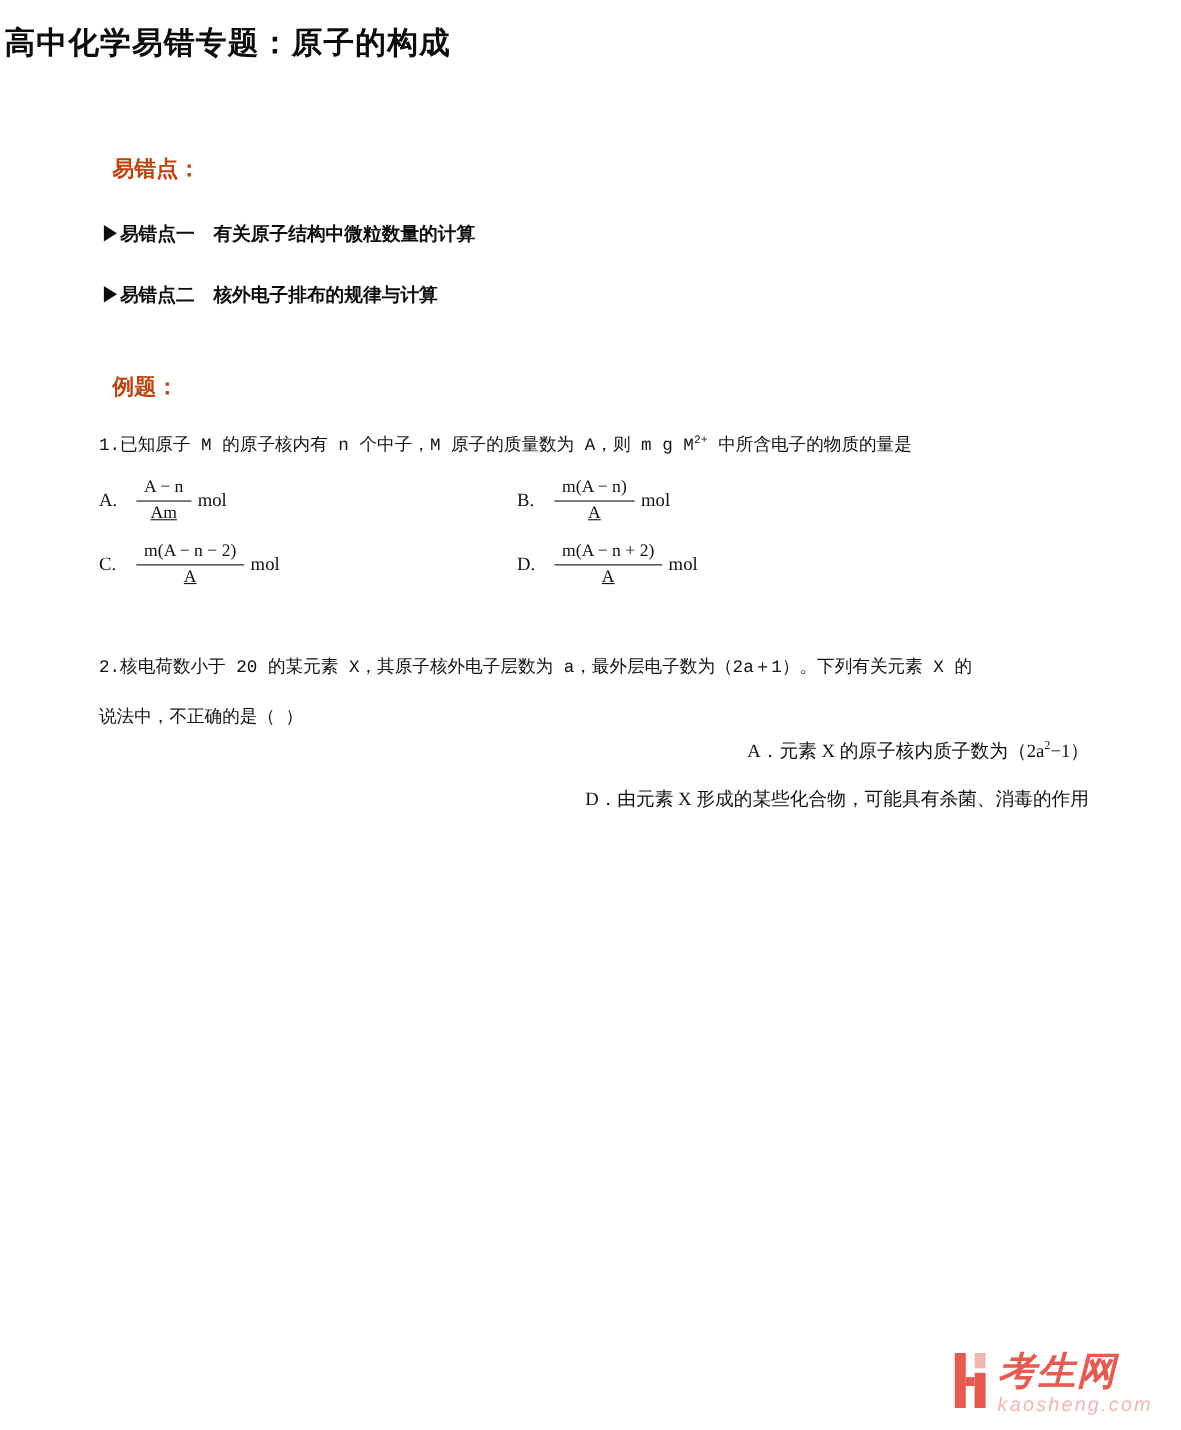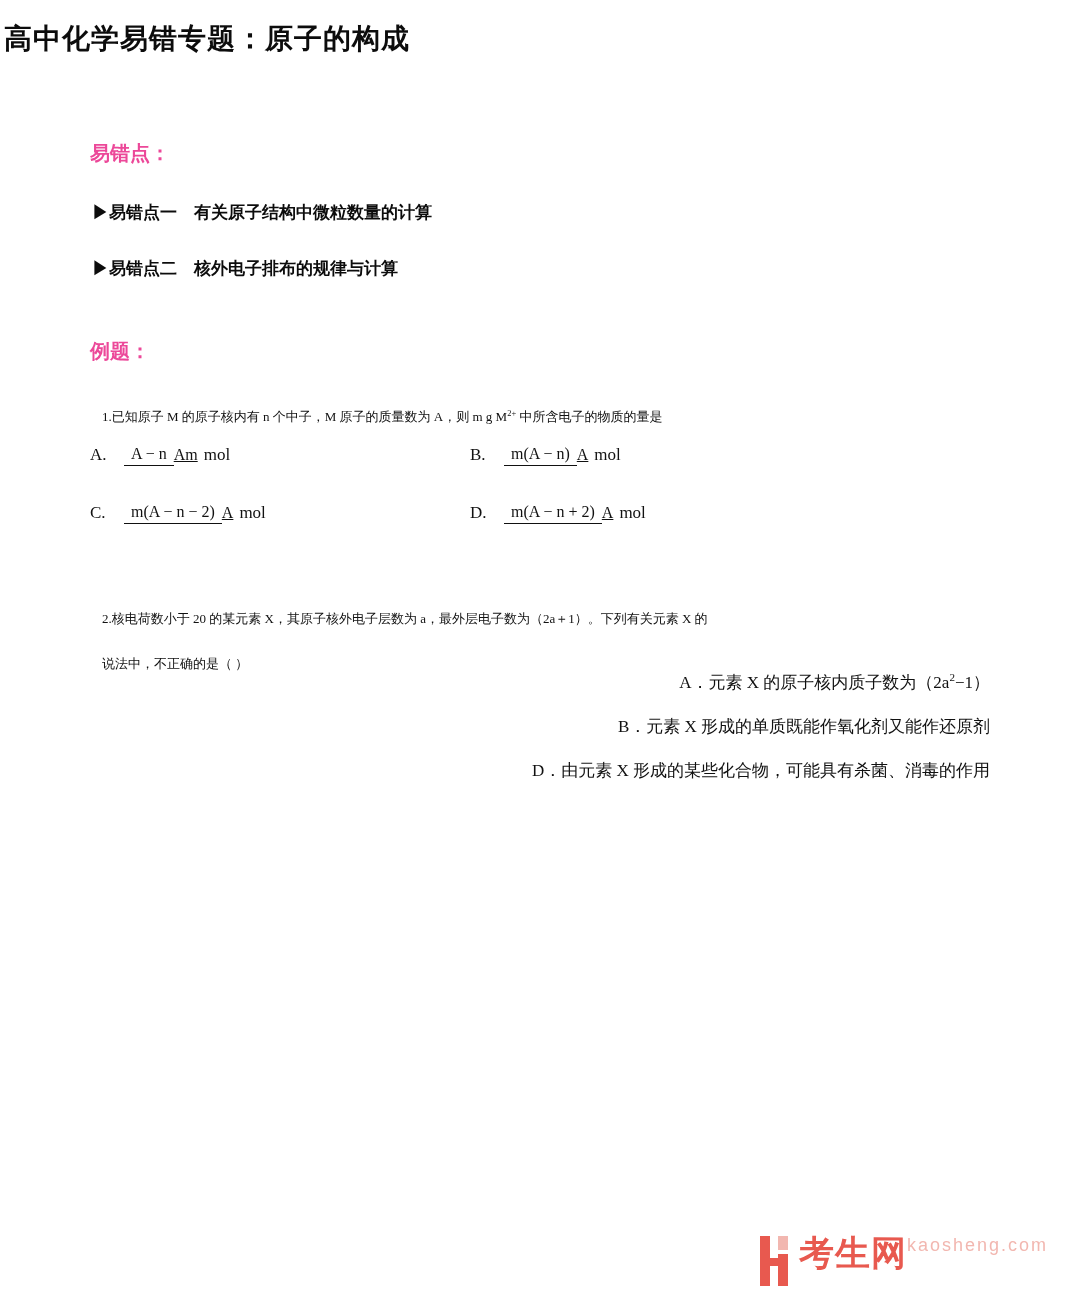--- a/index.html
+++ b/index.html
@@ -22,48 +22,49 @@
     text-align: left;
     margin: 4px;
     font-family: "Liberation Sans", sans-serif;
     font-weight: 700;
     font-size: 28px;
     letter-spacing: 1px;
     color: #0c0c0c;
   }
   .section-heading {
     position: absolute;
-    left: 90px;
+    left: 102px;
     font-family: "Liberation Sans", sans-serif;
     font-weight: 700;
     font-size: 20px;
-    color: #ec4899;
+    color: #c2410c;
   }
   .heading-errors { top: 140px; }
   .heading-examples { top: 338px; }
   .error-point {
     position: absolute;
     left: 92px;
     margin: 0;
     font-family: "Liberation Sans", sans-serif;
     font-weight: 700;
     font-size: 17px;
     color: #0c0c0c;
     white-space: pre;
   }
   .error-point-1 { top: 201px; }
   .error-point-2 { top: 257px; }
   .stem {
     position: absolute;
     left: 90px;
     width: 900px;
-    margin: 12px;
-    font-size: 13px;
+    margin: 0;
+    font-size: 16px;
     line-height: 26px;
     color: #111111;
+    font-family: Liberation Mono, monospace;
   }
   .q1-stem { top: 392px; }
   .q2-stem-1 { top: 594px; }
   .q2-stem-2 { top: 639px; }
   sup { font-size: 0.65em; line-height: 0; }
   .options-grid {
     position: absolute;
     top: 430px;
     left: 90px;
     display: grid;
@@ -75,21 +76,21 @@
     align-items: center;
     height: 50px;
     font-size: 17px;
   }
   .opt-label {
     display: inline-block;
     min-width: 34px;
   }
   .frac {
     display: inline-flex;
-    flex-direction: row;
+    flex-direction: column;
     align-items: center;
     font-size: 16px;
     line-height: 1.3;
     margin-right: 6px;
   }
   .frac .num {
     border-bottom: 1px solid #111111;
     padding: 0 7px 1px 7px;
   }
   .frac .den { padding-top: 1px; text-decoration: underline; }
@@ -108,21 +109,21 @@
   }
   .watermark {
     position: absolute;
     right: 26px;
     bottom: 12px;
     display: flex;
     align-items: flex-start;
     gap: 6px;
   }
   .wm-icon { display: block; }
-  .wm-text { display: flex; flex-direction: row; }
+  .wm-text { display: flex; flex-direction: column; font-style: italic; }
   .wm-brand {
     font-family: "Liberation Sans", sans-serif;
     font-weight: 700;
     font-size: 35px;
     line-height: 38px;
     color: #e8594f;
     letter-spacing: 1px;
   }
   .wm-domain {
     font-family: "Liberation Sans", sans-serif;
@@ -186,21 +187,20 @@
       <span>mol</span>
     </div>
 
   </div>
 
   <p class="stem q2-stem-1">2.核电荷数小于 20 的某元素 X，其原子核外电子层数为 a，最外层电子数为（2a＋1）。下列有关元素 X 的</p>
   <p class="stem q2-stem-2">说法中，不正确的是（  ）</p>
 
   <div class="q2-options">
     <p class="q2-option"><span>A．元素 X 的原子核内质子数为（2a</span><sup>2</sup><span>−1）</span></p>
-    <p class="q2-option"><span>B．元素 X 形成的单质既能作氧化剂又能作还原剂</span><sup></sup><span></span></p>
     <p class="q2-option"><span>D．由元素 X 形成的某些化合物，可能具有杀菌、消毒的作用</span><sup></sup><span></span></p>
   </div>
 
   <div class="watermark">
     <svg class="wm-icon" width="36" height="54" viewBox="0 0 36 54" xmlns="http://www.w3.org/2000/svg">
       <rect x="3" y="2" width="10" height="50" fill="#e8594f"></rect>
       <rect x="21" y="2" width="10" height="14" fill="#f2b7b0"></rect>
       <rect x="21" y="20" width="10" height="32" fill="#e8594f"></rect>
       <rect x="13" y="24" width="8" height="8" fill="#e8594f"></rect>
     </svg>

